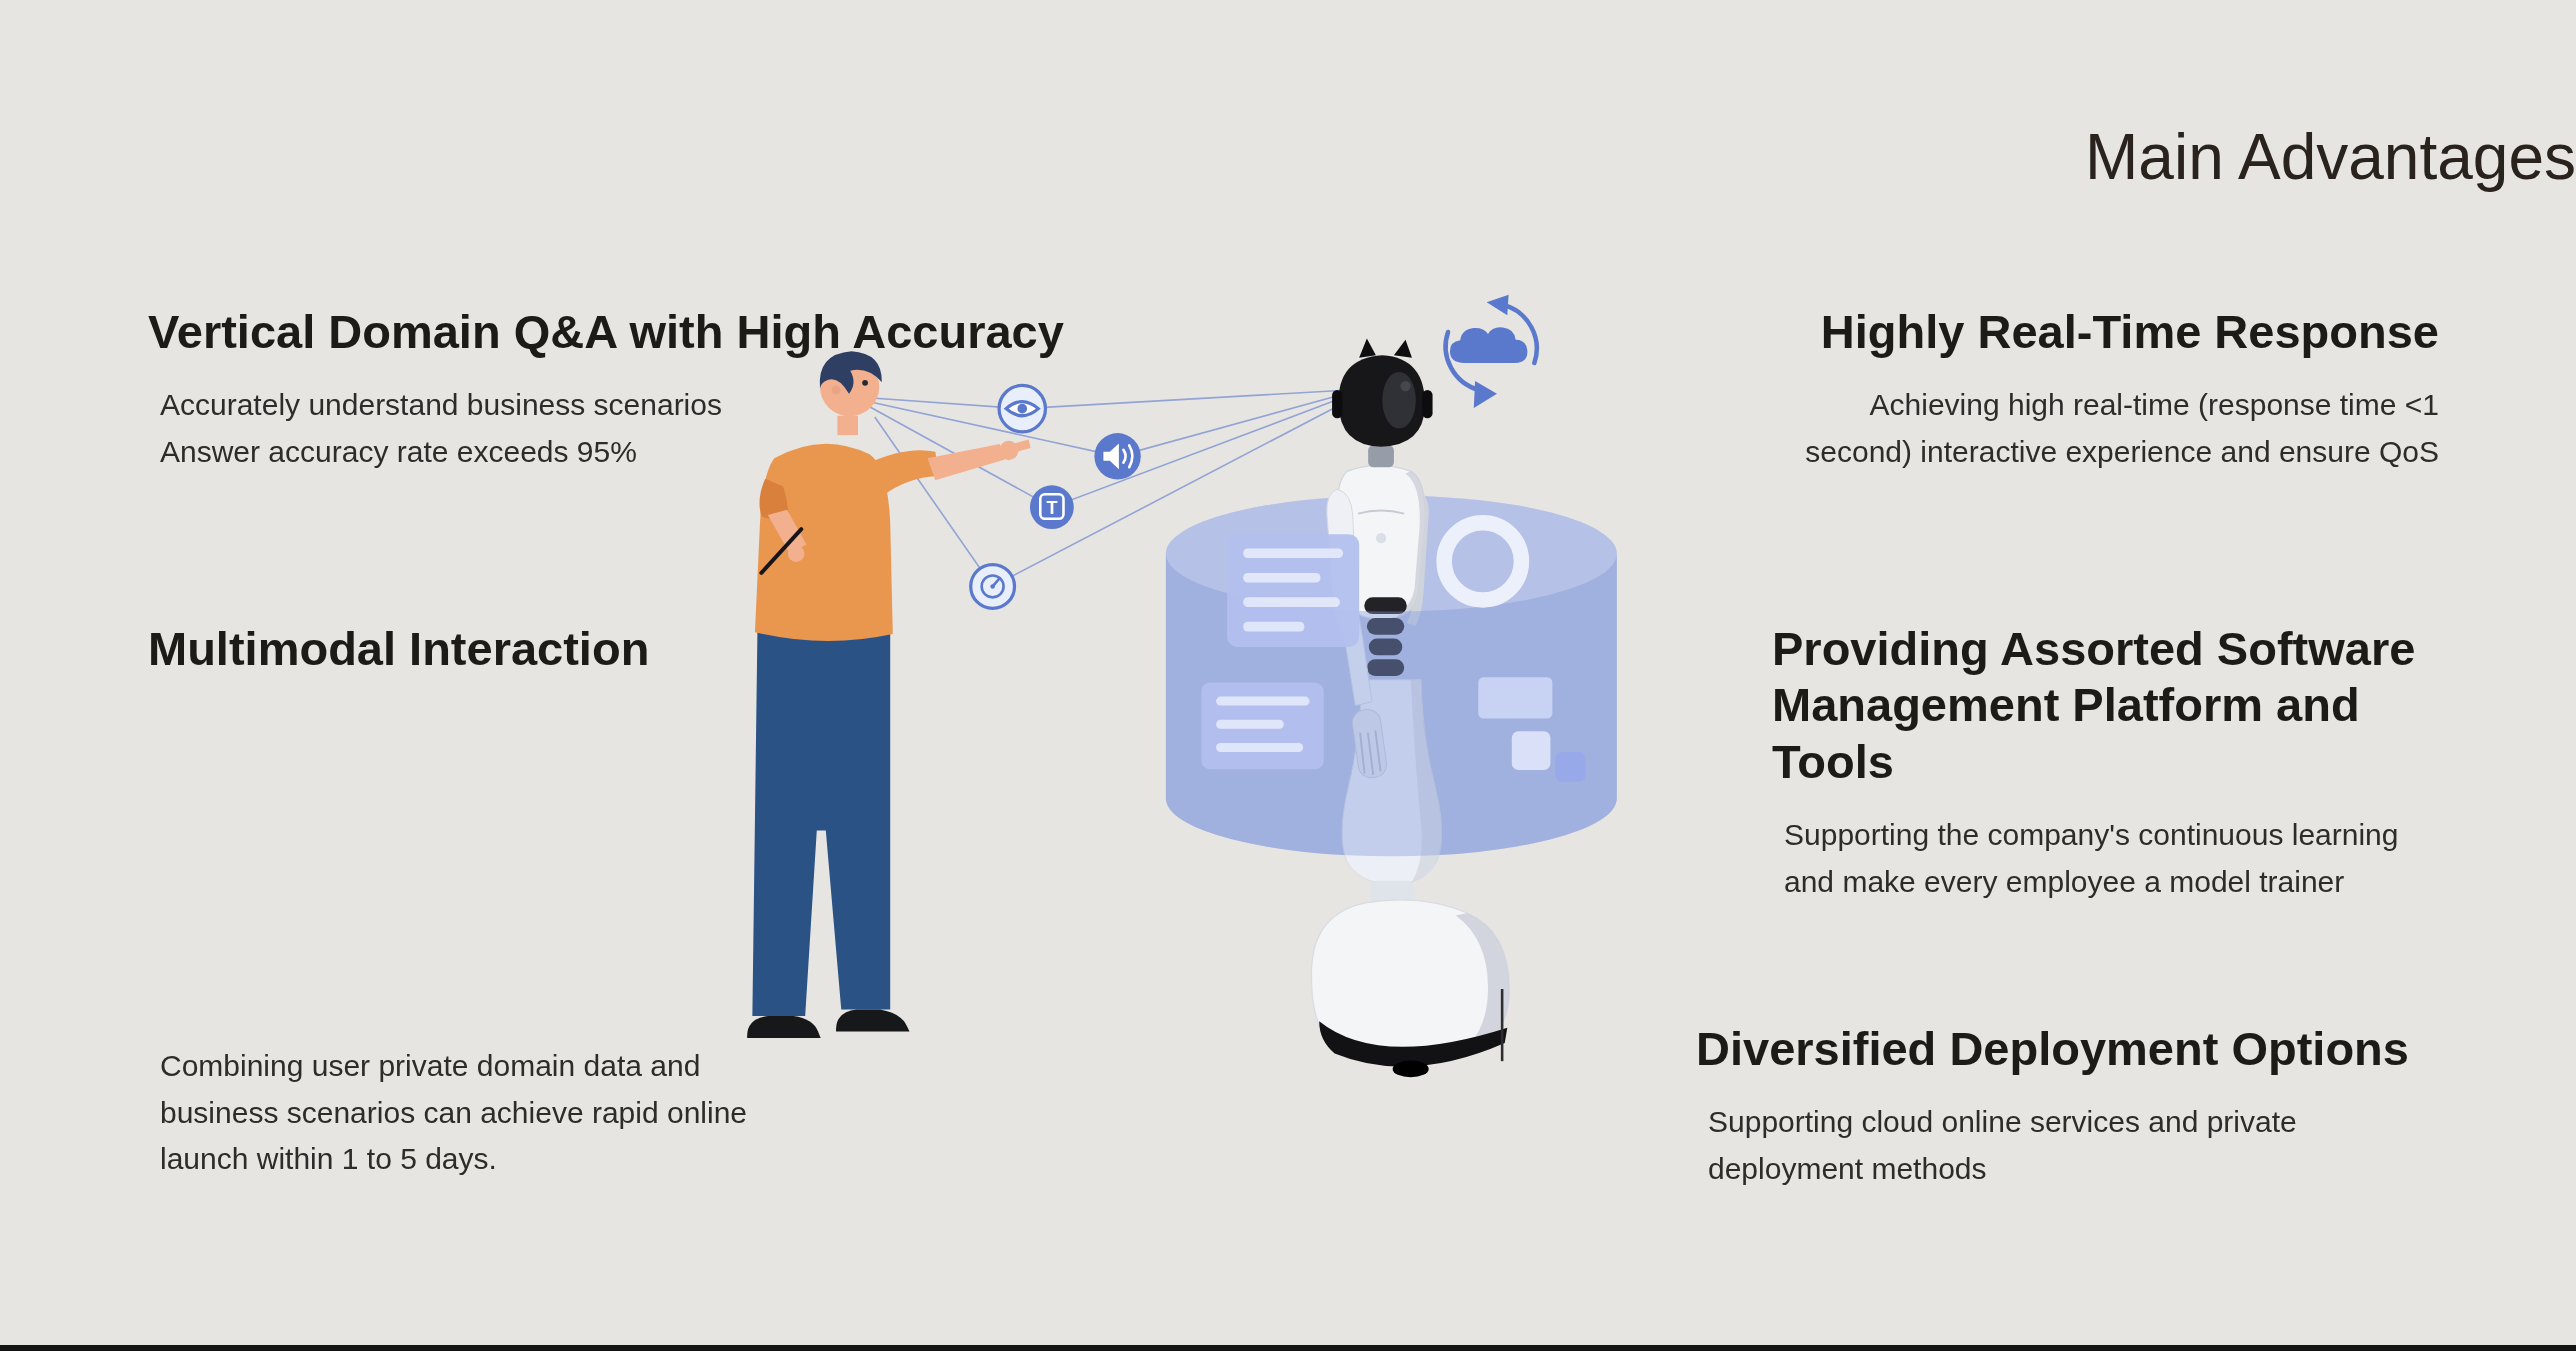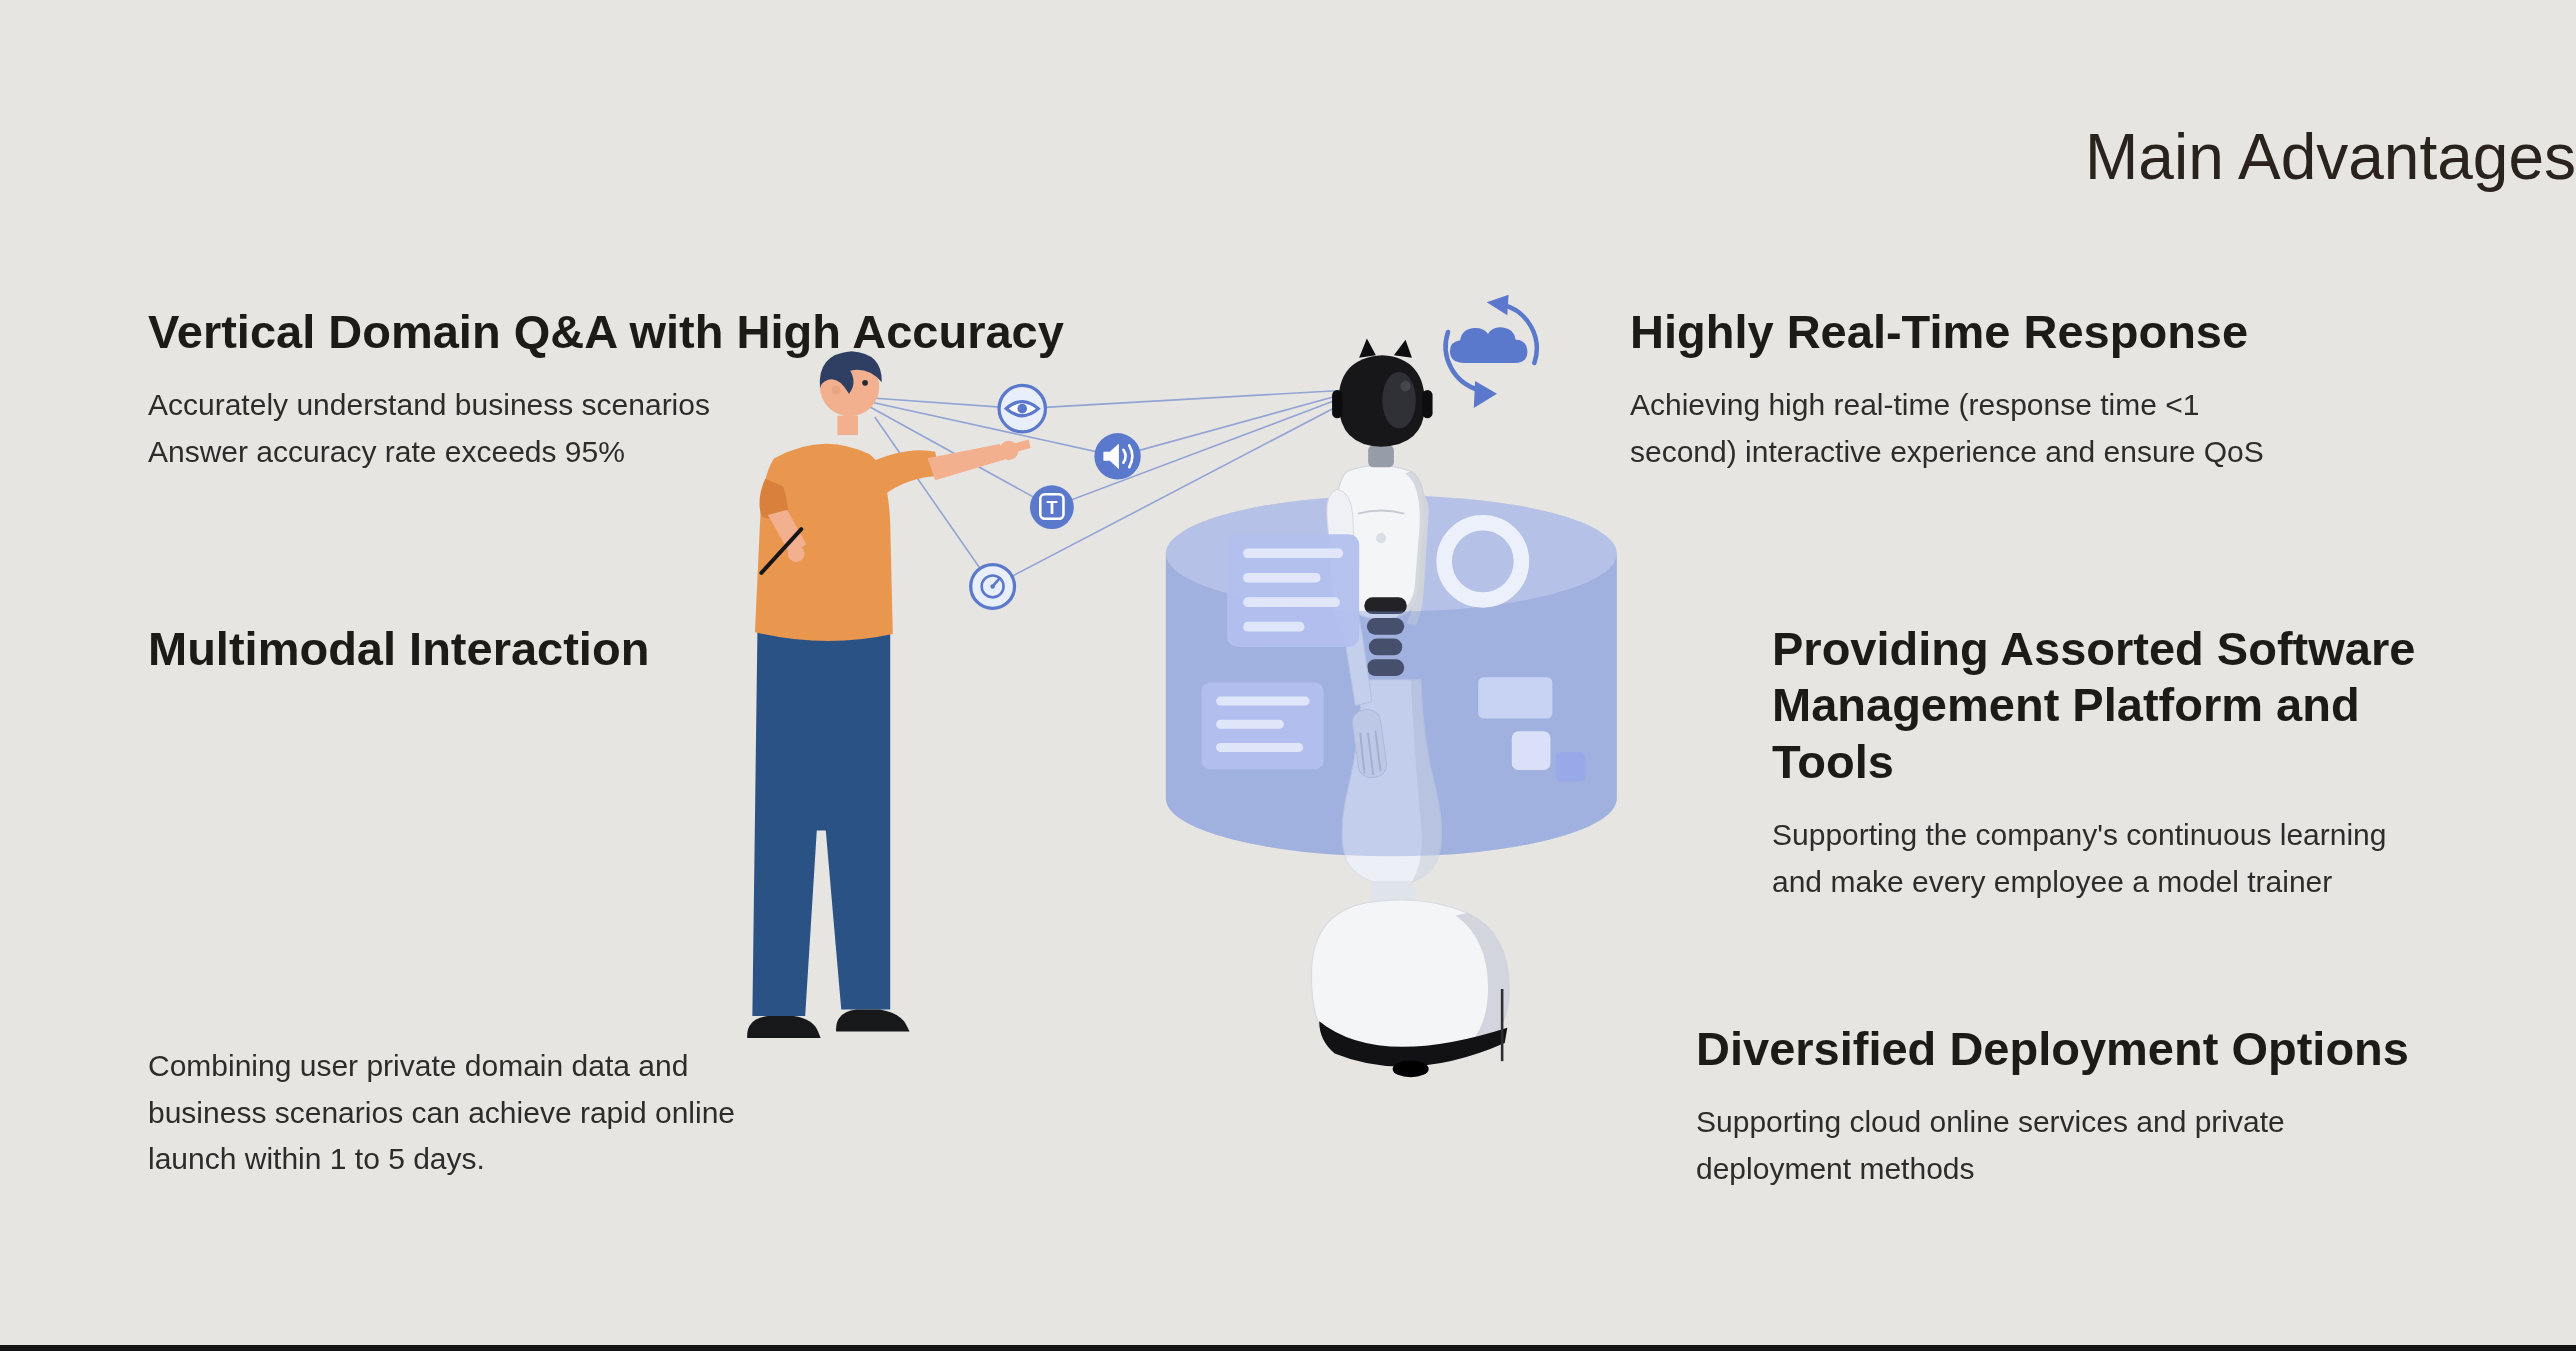--- a/index.html
+++ b/index.html
@@ -18,27 +18,27 @@
   }
 
   .section { position:absolute; }
   .section h2 {
     font-size:47px; font-weight:700; color:var(--heading,#1d1b18);
     line-height:1.2; white-space:nowrap;
   }
   .section.wrap h2 { white-space:normal; }
   .section p {
     margin-top:22px; font-size:30px; color:var(--body,#2d2c2a);
-    line-height:1.55; white-space:pre-line;
+    line-height:1.55; white-space:pre-line;margin-left:12px;
   }
 
   .pos-l1 { left:148px; top:304px;  width:644px; }
   .pos-l2 { left:148px; top:621px;  width:612px;  }
   .pos-l3 { left:148px; top:1021px; width:644px; }
-  .pos-r1 { left:1630px; top:304px;  width:670px; }
+  .pos-r1 { left:1769px; top:304px;  width:670px;text-align:right; }
   .pos-r2 { left:1772px; top:621px;  width:670px; }
   .pos-r3 { left:1696px; top:1021px; width:670px; }
 
   .illustration { position:absolute; left:715px; top:270px; width:934px; height:857px; }
   .illustration svg { width:100%; height:100%; display:block; }
 
   .bottom-bar {
     position:absolute; left:0; bottom:0; width:100%; height:6.4px;
     background:var(--footer,#111);
   }

